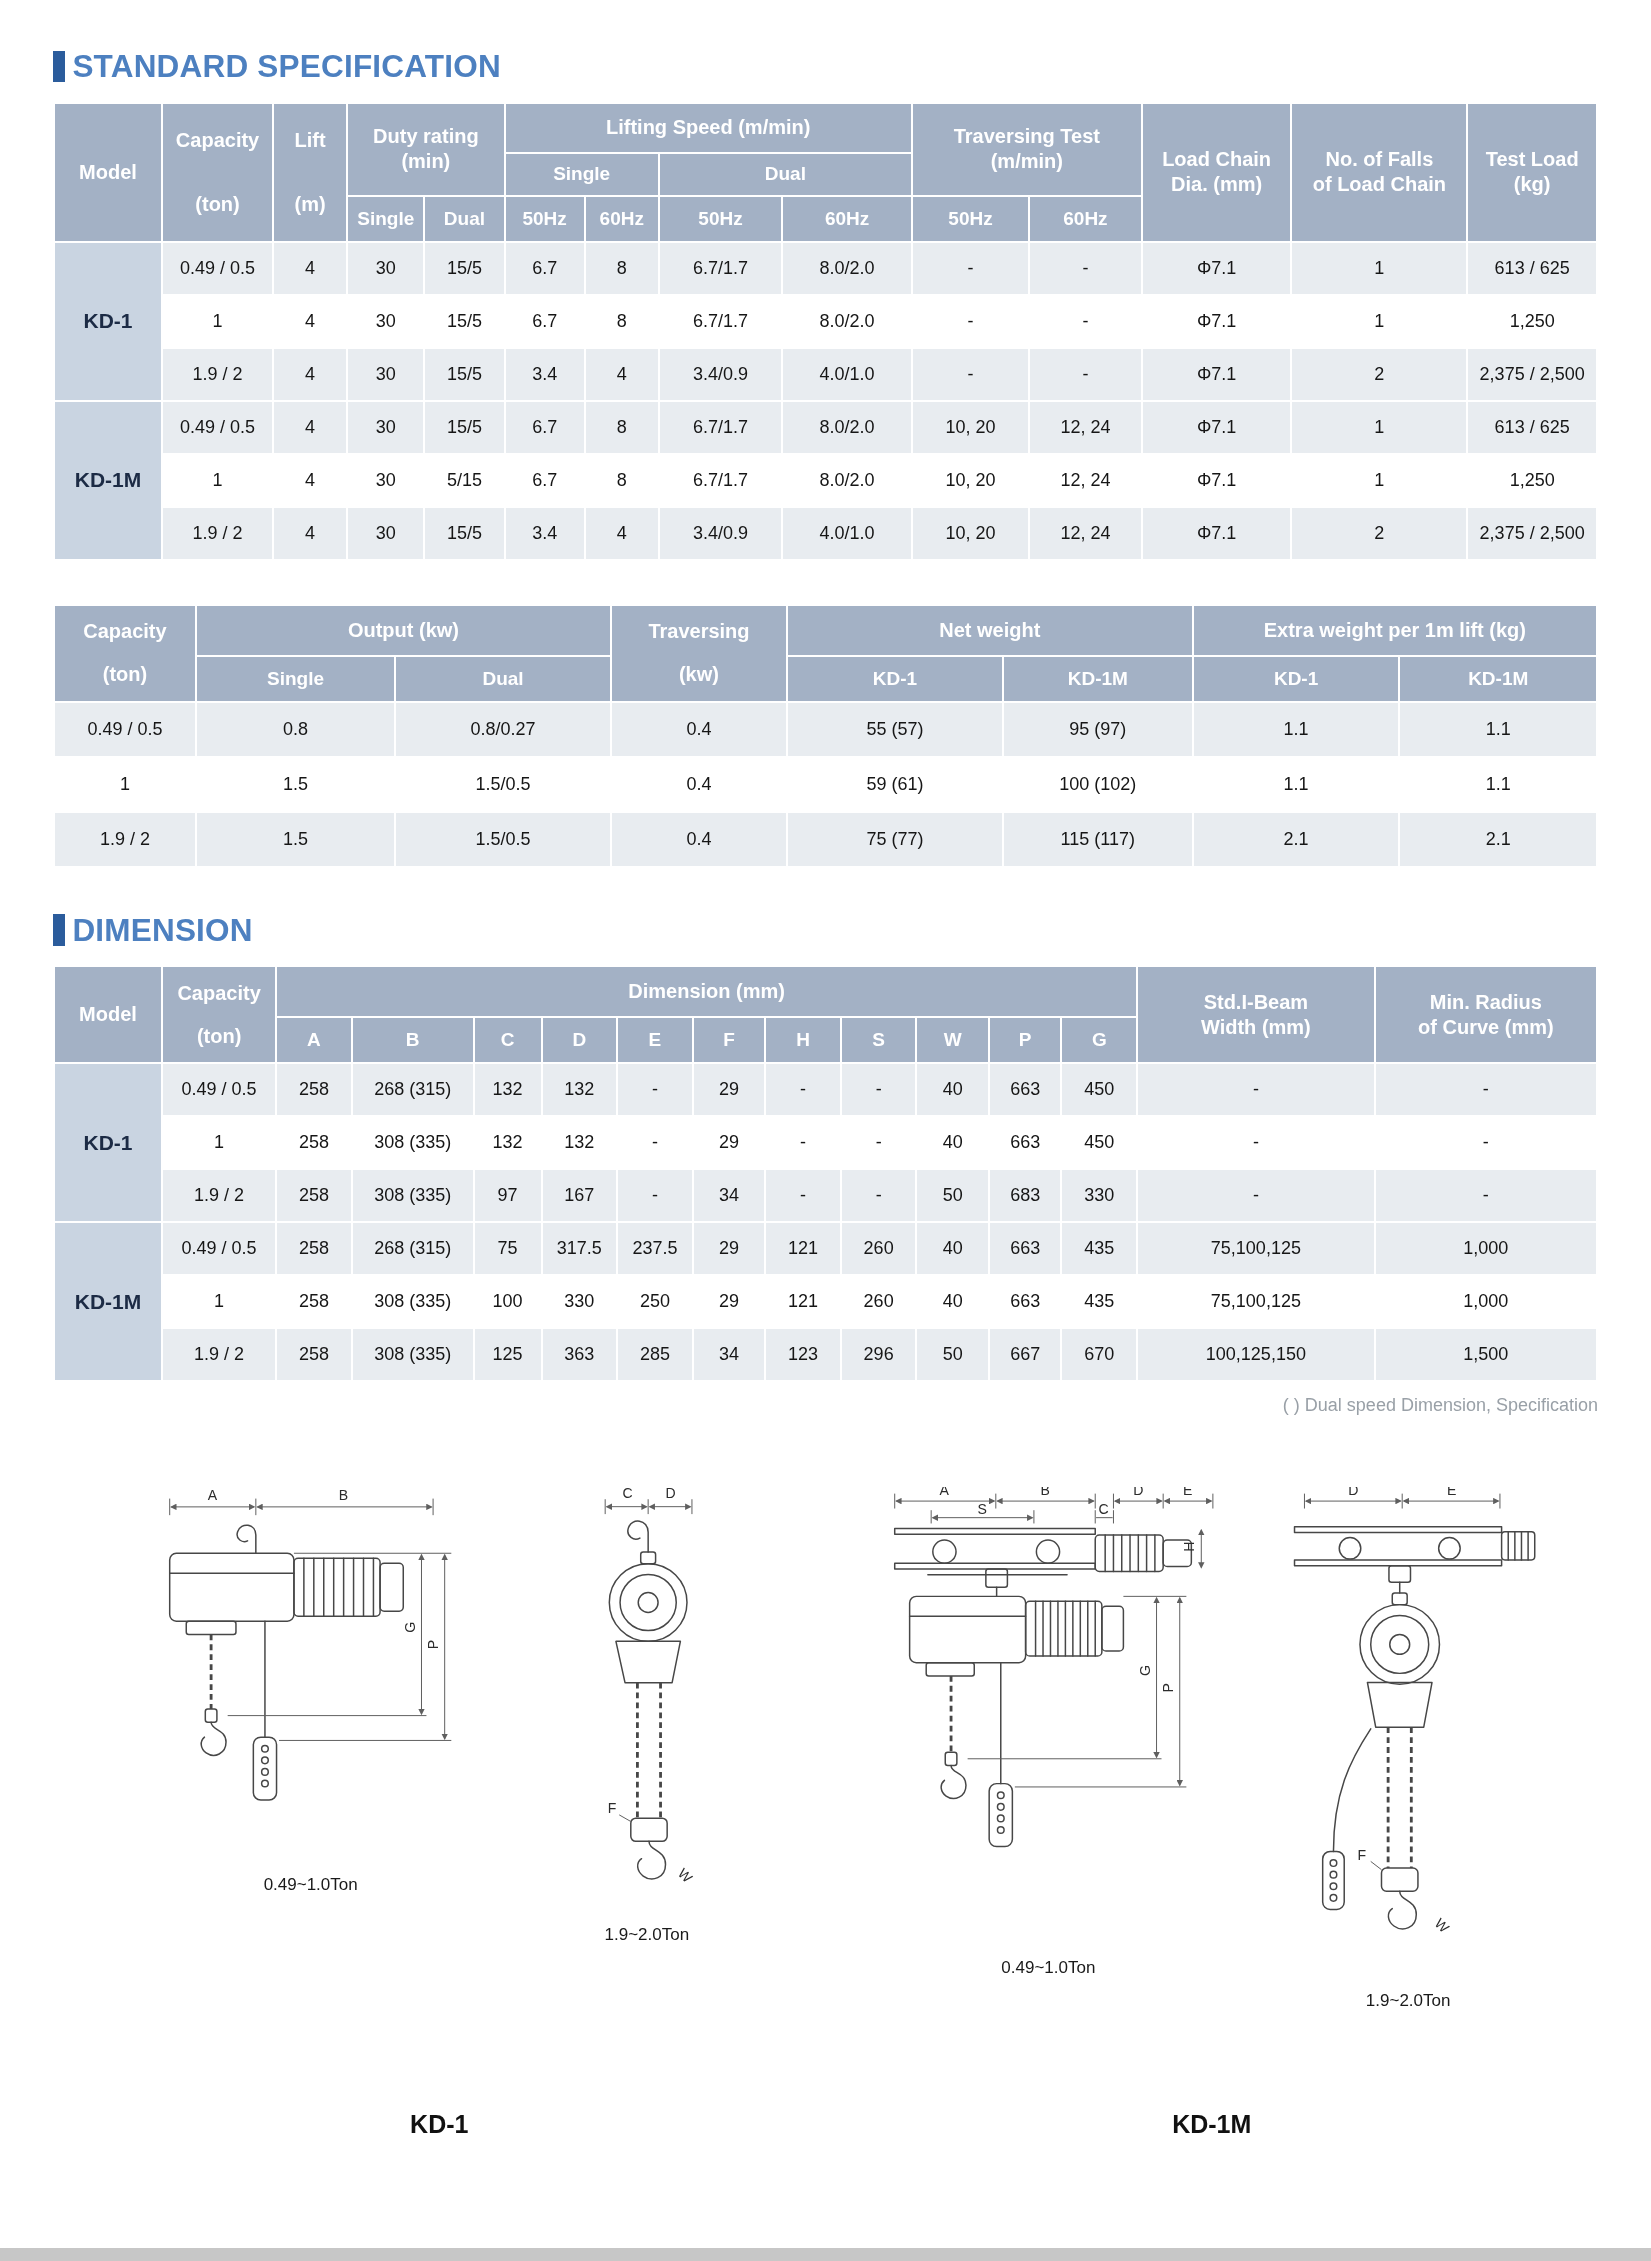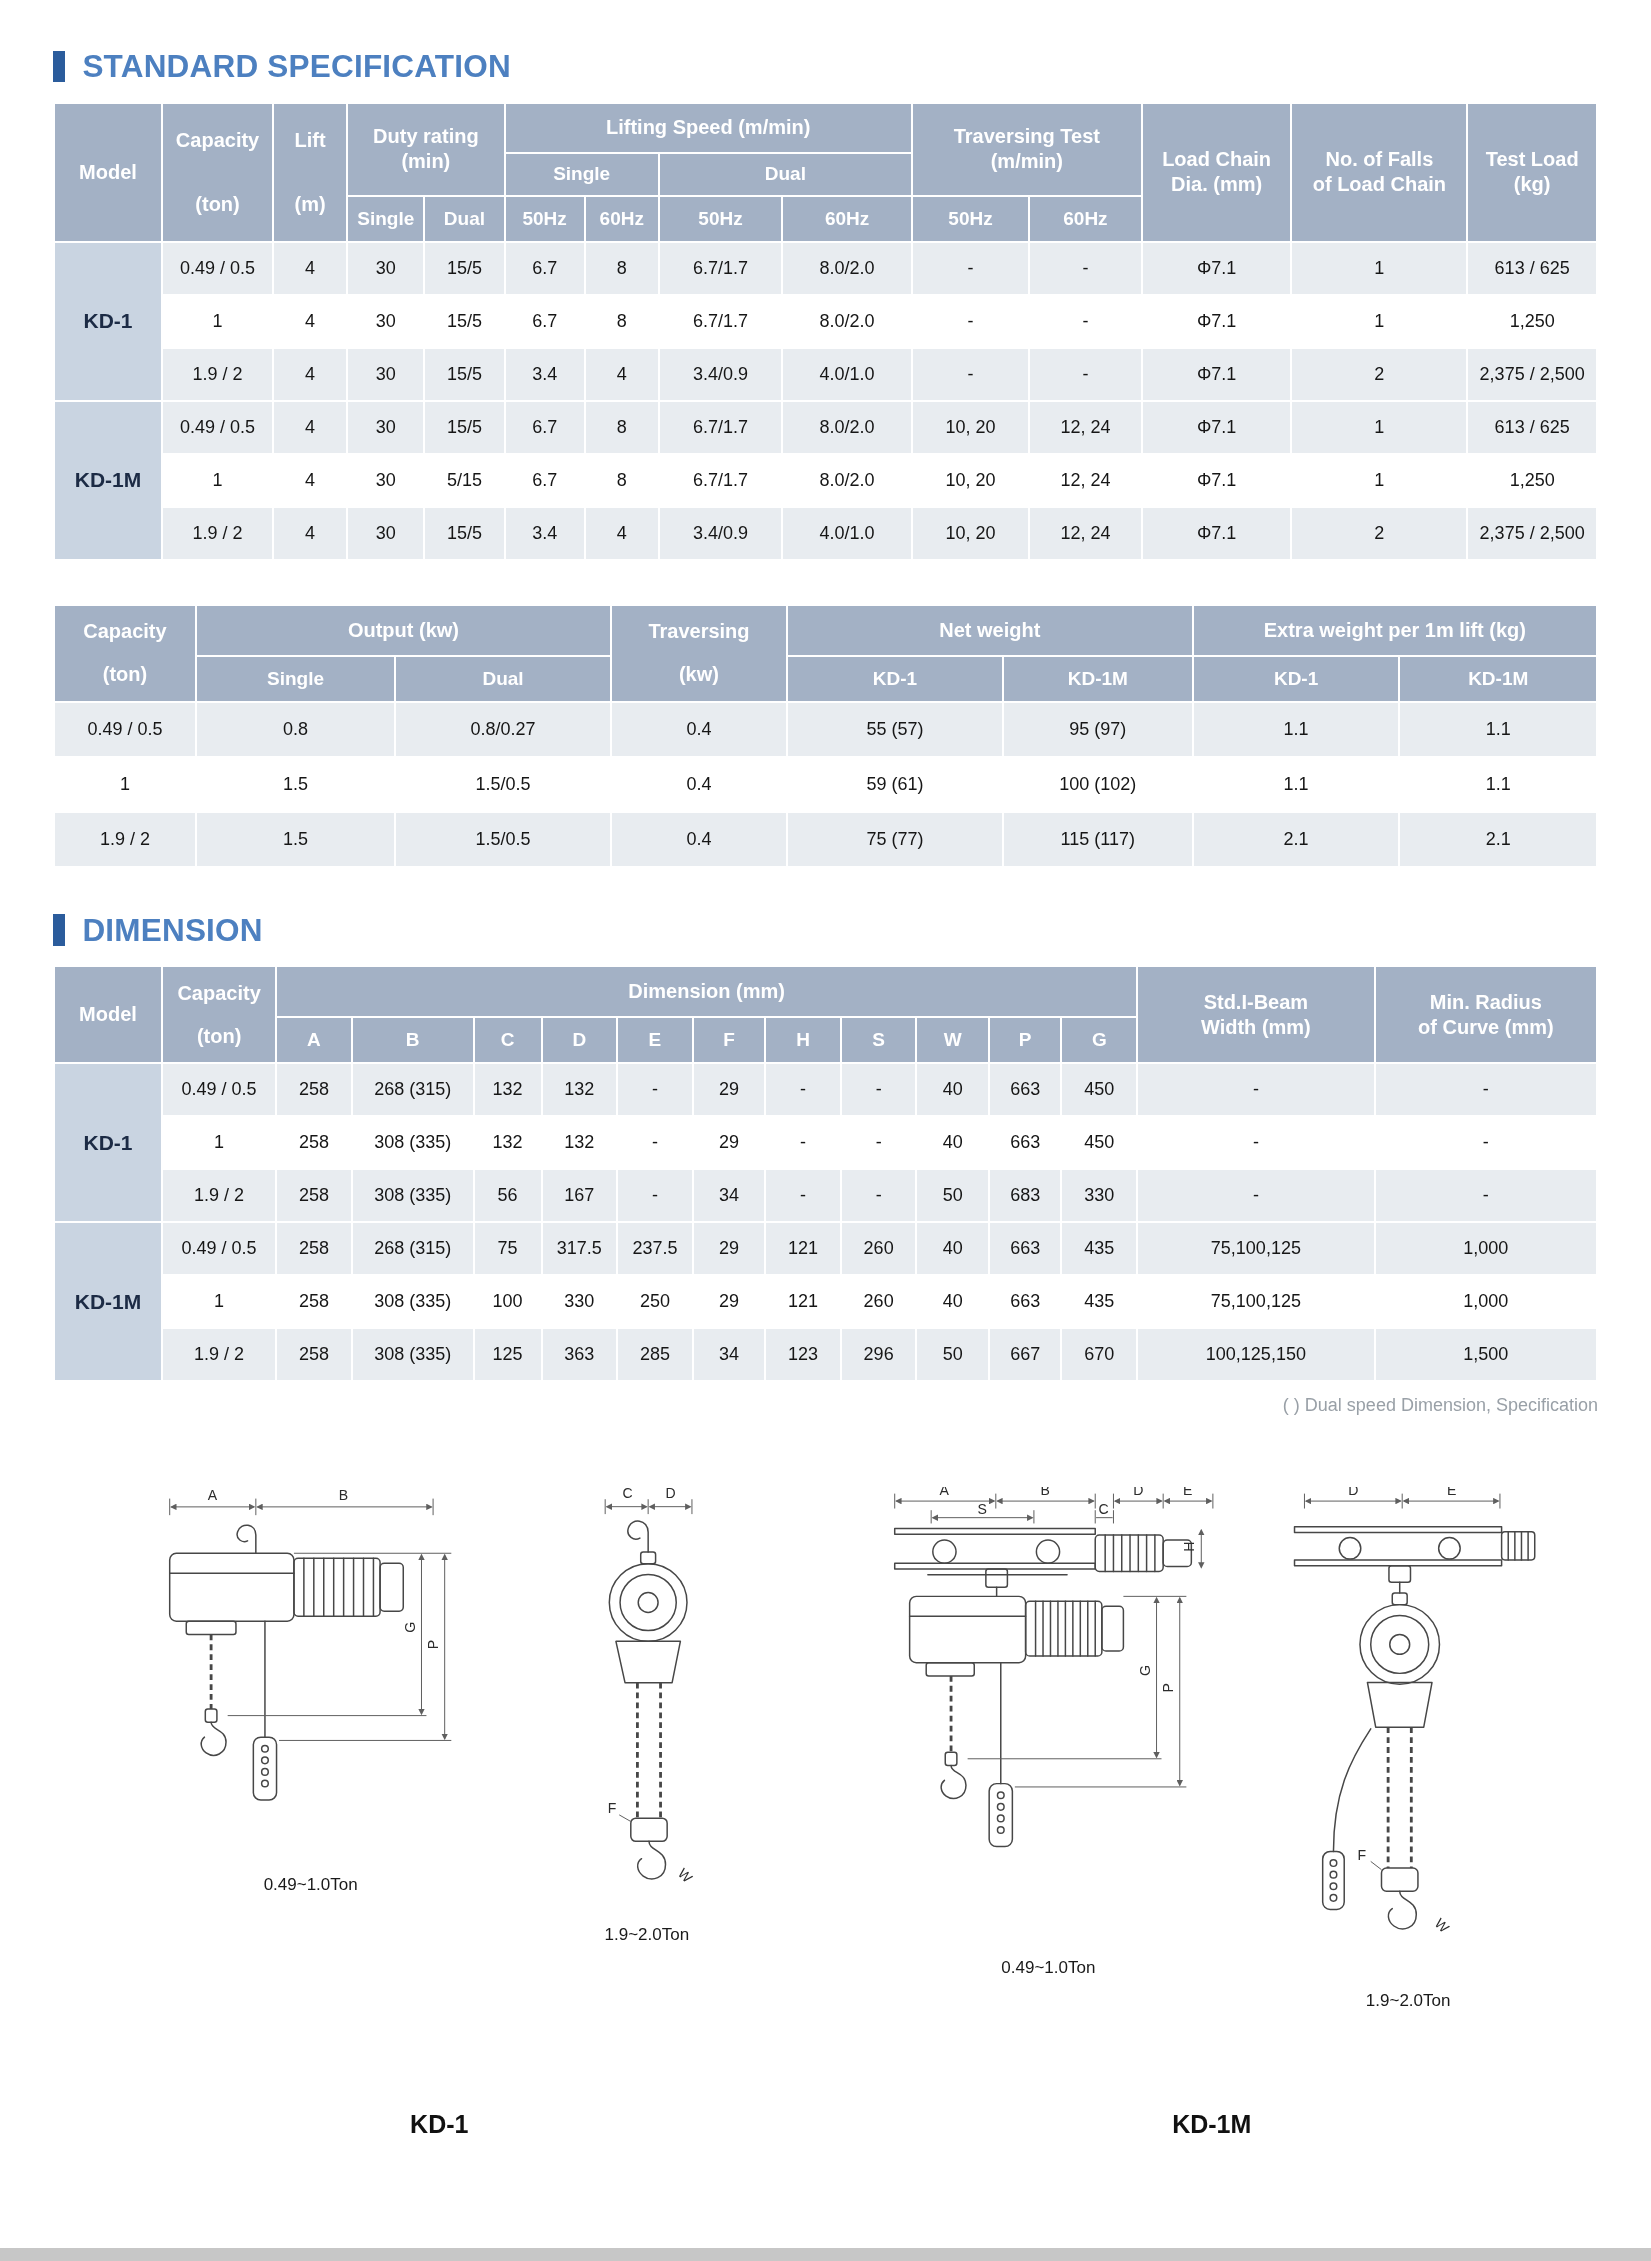--- a/index.html
+++ b/index.html
@@ -3,21 +3,21 @@
 <meta charset="utf-8">
 <style>
   html,body {margin:0; padding:0;}
   body {
     width:1651px; height:2261px; position:relative; overflow:hidden;
     background:#ffffff; font-family:"Liberation Sans", sans-serif;
   }
   .page {padding:48px 53px 0; box-sizing:border-box;}
 
   
-  .section-title {display:flex; align-items:center; gap:17px; margin-bottom:16.6px;}
+  .section-title {display:flex; align-items:center; gap:7px; margin-bottom:16.6px;}
   .bar {width:12.4px; height:31.5px; background:#2b5c9c;}
   .title-text {font-size:31.5px; font-weight:bold; color:#4d80c0; letter-spacing:0.2px;}
 
   
   table {width:100%; border-collapse:collapse; table-layout:fixed;}
   th,td {border:2.5px solid #fff; text-align:center; vertical-align:middle; overflow:hidden;}
   thead th {background:#a3b1c5; color:#fff; font-weight:bold; font-size:20px; line-height:1.25; padding:1.7px;}
   thead th.sub {font-size:19px;}
   tbody td {font-size:18px; color:#161616; padding:1.7px;}
   tbody th.model-cell {background:#c9d4e1; color:#1c2b45; font-size:21px; font-weight:bold;}
@@ -391,21 +391,21 @@
           <td>40</td>
           <td>663</td>
           <td>450</td>
           <td>-</td>
           <td>-</td>
         </tr>
         <tr>
           <td>1.9 / 2</td>
           <td>258</td>
           <td>308 (335)</td>
-          <td>56</td>
+          <td>97</td>
           <td>167</td>
           <td>-</td>
           <td>34</td>
           <td>-</td>
           <td>-</td>
           <td>50</td>
           <td>683</td>
           <td>330</td>
           <td>-</td>
           <td>-</td>

